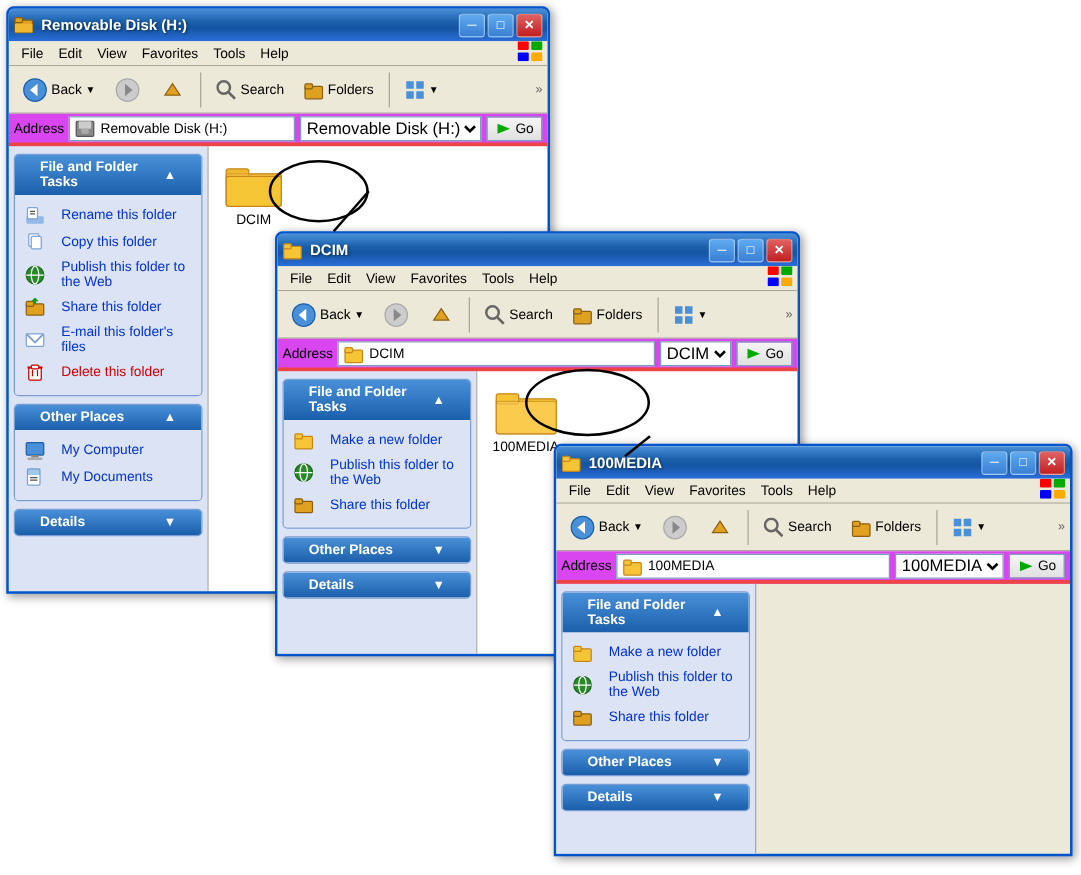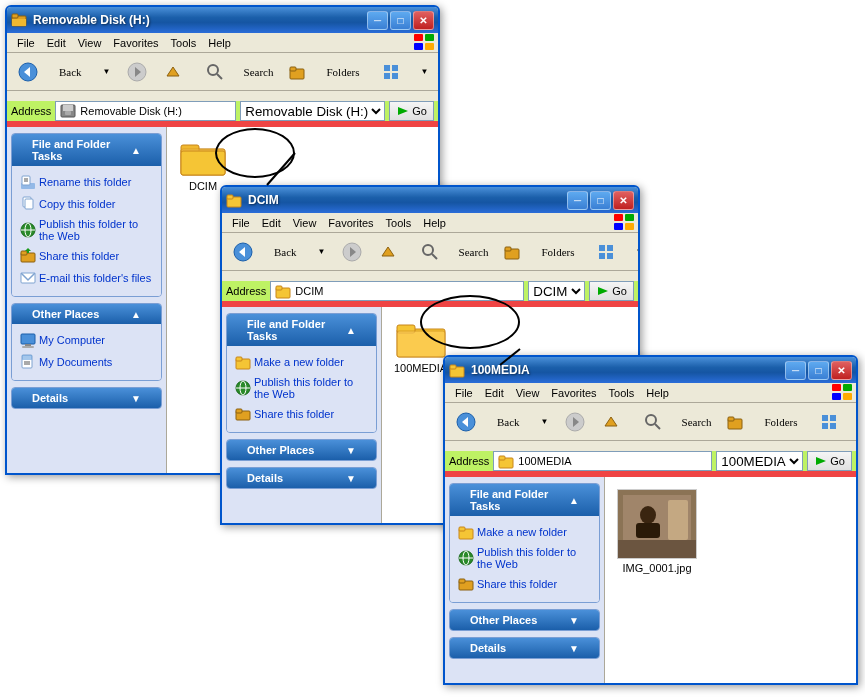--- a/index.html
+++ b/index.html
@@ -97,53 +97,51 @@
       display: flex;
       align-items: center;
       padding: 0 4px;
       gap: 2px;
       border-bottom: 1px solid #aca899;
     }
 
     .toolbar-btn {
       display: flex;
       align-items: center;
-      gap: 21px;
+      gap: 3px;
       padding: 3px 6px;
       border: 1px solid transparent;
       border-radius: 3px;
       cursor: pointer;
       font-size: 11px;
       background: transparent;
-      font-family: Liberation Serif, serif;
     }
 
     .toolbar-separator {
       width: 1px;
       height: 28px;
       background: #aca899;
       margin: 0 3px;
     }
 
     .toolbar-extend {
       margin-left: auto;
       color: #666;
       font-size: 10px;
     }
 
     
     .address-bar {
-      background: #bef264;
+      background: #d946ef;
       height: 26px;
       display: flex;
       align-items: center;
       padding: 0 4px;
       gap: 4px;
-      border-bottom: 6px solid #ef4444;
-      margin-top: 10px;
+      border-bottom: 3px solid #ef4444;
     }
 
     .address-label {
       font-size: 11px;
       color: #000;
     }
 
     .address-input {
       flex: 1;
       height: 20px;
@@ -209,21 +207,21 @@
     }
 
     .panel-body {
       background: #dce3f5;
       padding: 6px 4px;
     }
 
     .panel-item {
       display: flex;
       align-items: center;
-      gap: 3px;
+      gap: 13px;
       padding: 2px 4px;
       cursor: pointer;
       color: #0033cc;
       font-size: 11px;
       border-radius: 2px;
       margin-bottom: 2px;
     }
 
     .panel-item-icon {
       width: 16px;
@@ -444,20 +442,33 @@
           </div>
           <div class="panel-item">
             <div class="panel-item-icon">
               <svg width="16" height="16" viewBox="0 0 16 16">
                   <rect x="1" y="3" width="14" height="10" rx="1" fill="white" stroke="#7fa3d0"></rect>
                   <polyline points="1,3 8,10 15,3" fill="none" stroke="#7fa3d0" stroke-width="1.5"></polyline>
                 </svg>
             </div>
             <span>E-mail this folder's files</span>
           </div>
+          <div class="panel-item" style="color:#cc0000;">
+            <div class="panel-item-icon">
+              <svg width="16" height="16" viewBox="0 0 16 16">
+                  <rect x="3" y="4" width="10" height="10" rx="1" fill="white" stroke="#cc0000"></rect>
+                  <line x1="2" y1="4" x2="14" y2="4" stroke="#cc0000" stroke-width="1.5"></line>
+                  <rect x="5" y="2" width="6" height="3" rx="1" fill="white" stroke="#cc0000"></rect>
+                  <line x1="6" y1="6" x2="6" y2="11" stroke="#cc0000" stroke-width="1"></line>
+                  <line x1="10" y1="6" x2="10" y2="11" stroke="#cc0000" stroke-width="1"></line>
+                  <line x1="5" y1="5" x2="7" y2="14" stroke="#cc0000" stroke-width="0.5" opacity="0"></line>
+                </svg>
+            </div>
+            <span style="color:#cc0000;">Delete this folder</span>
+          </div>
         </div>
       </div>
 
       <div class="panel-section">
         <div class="panel-header">
           <span>Other Places</span>
           <span class="panel-header-chevron">▲</span>
         </div>
         <div class="panel-body">
           <div class="panel-item">
@@ -834,32 +845,14 @@
       </div>
 
       <div class="panel-section">
         <div class="panel-header">
           <span>Details</span>
           <span class="panel-header-chevron">▼</span>
         </div>
       </div>
     </div>
 
-    <div class="main-content">
-      <div class="img-thumbnail">
-        <div class="img-box">
-
-          <svg width="78" height="68" viewBox="0 0 78 68">
-            <rect width="78" height="68" fill="#8B7355"></rect>
-            <rect x="5" y="5" width="68" height="45" fill="#a0856a"></rect>
-
-            <ellipse cx="30" cy="25" rx="8" ry="9" fill="#3a2510"></ellipse>
-            <rect x="18" y="33" width="24" height="15" rx="3" fill="#2a1a08"></rect>
-
-            <rect x="50" y="10" width="20" height="40" fill="#c4a882" rx="2"></rect>
-            <rect x="0" y="50" width="78" height="18" fill="#6b5540"></rect>
-          </svg>
-        </div>
-        <span class="folder-label">IMG_0001.jpg</span>
-      </div>
-    </div>
   </div>
 </div>
 
 </body></html>

